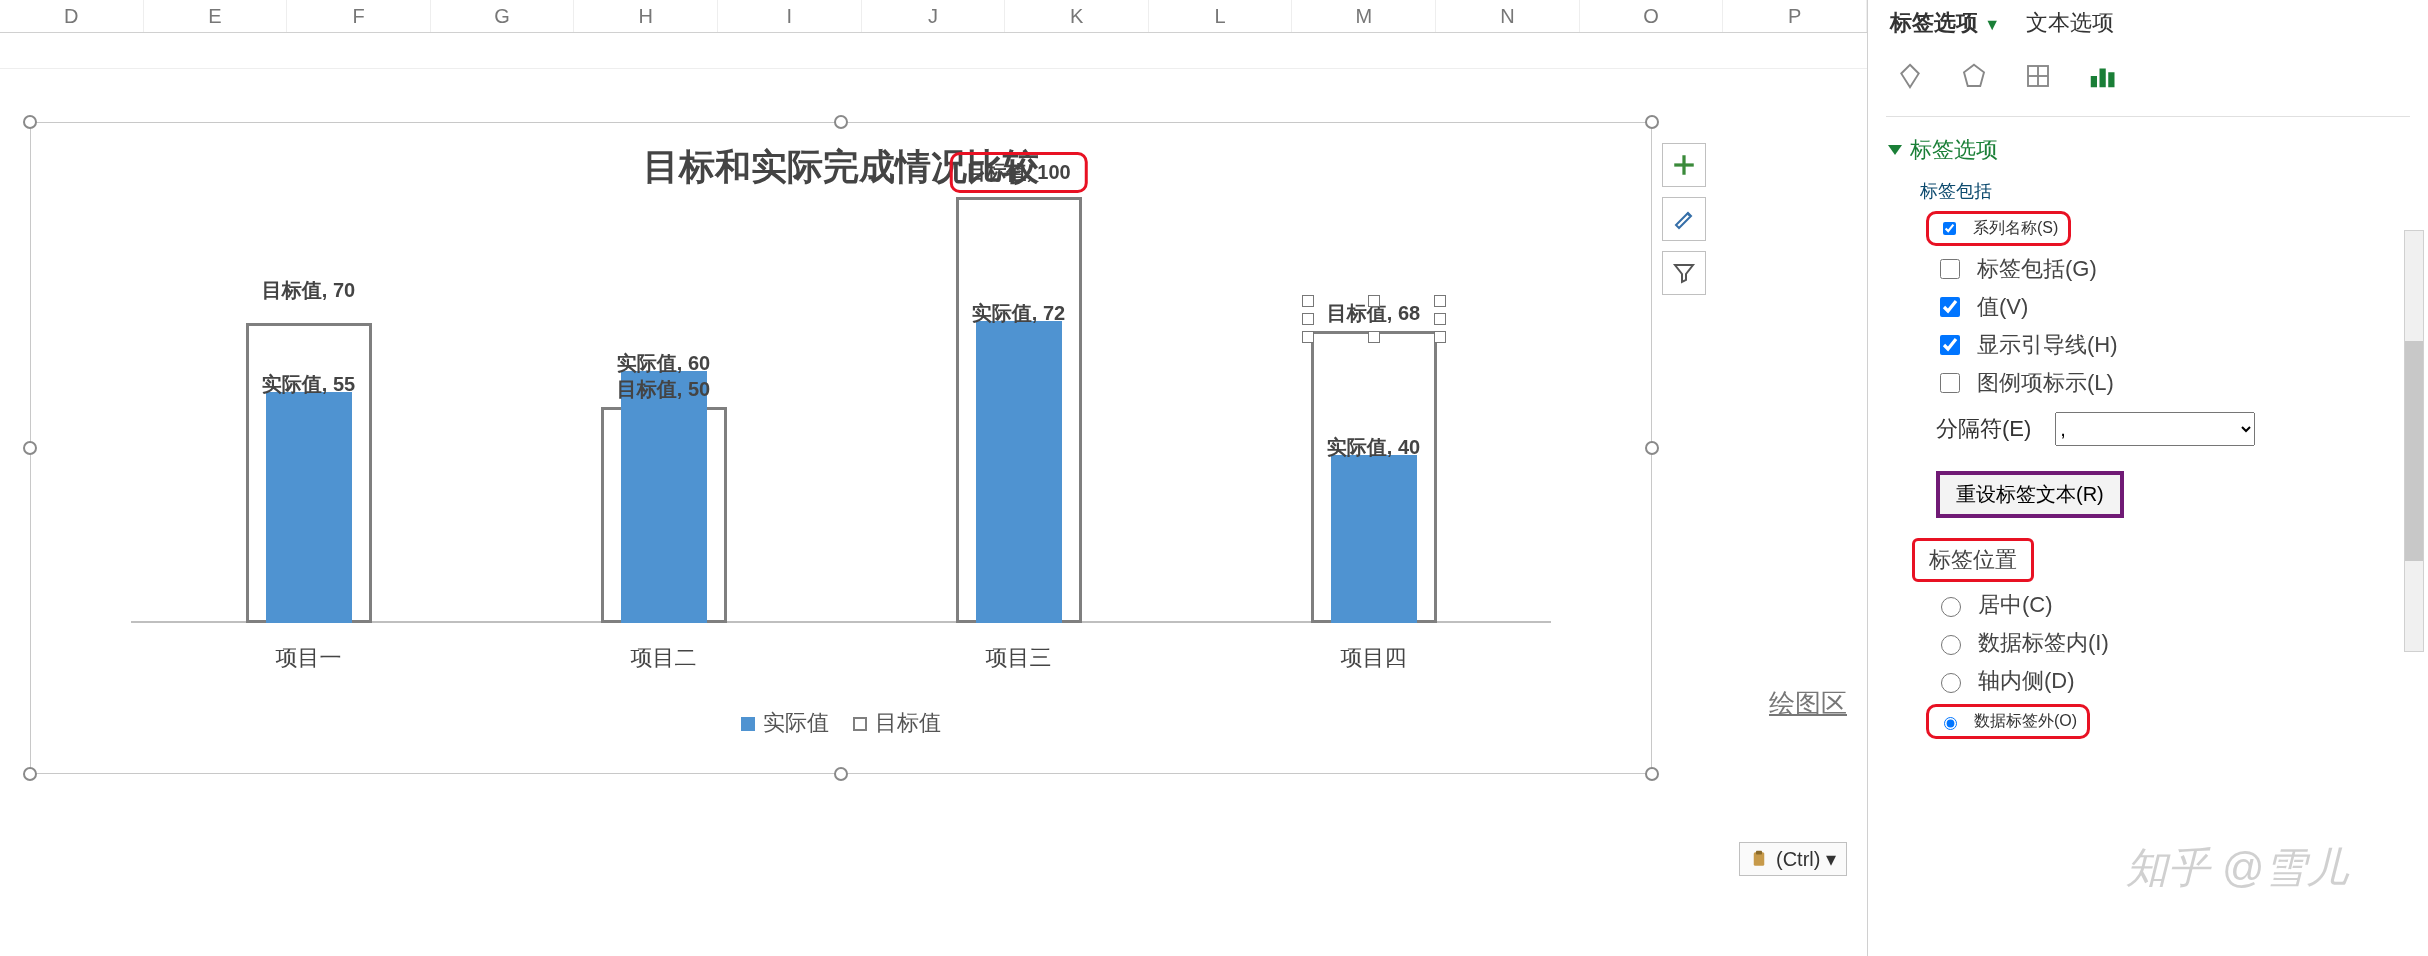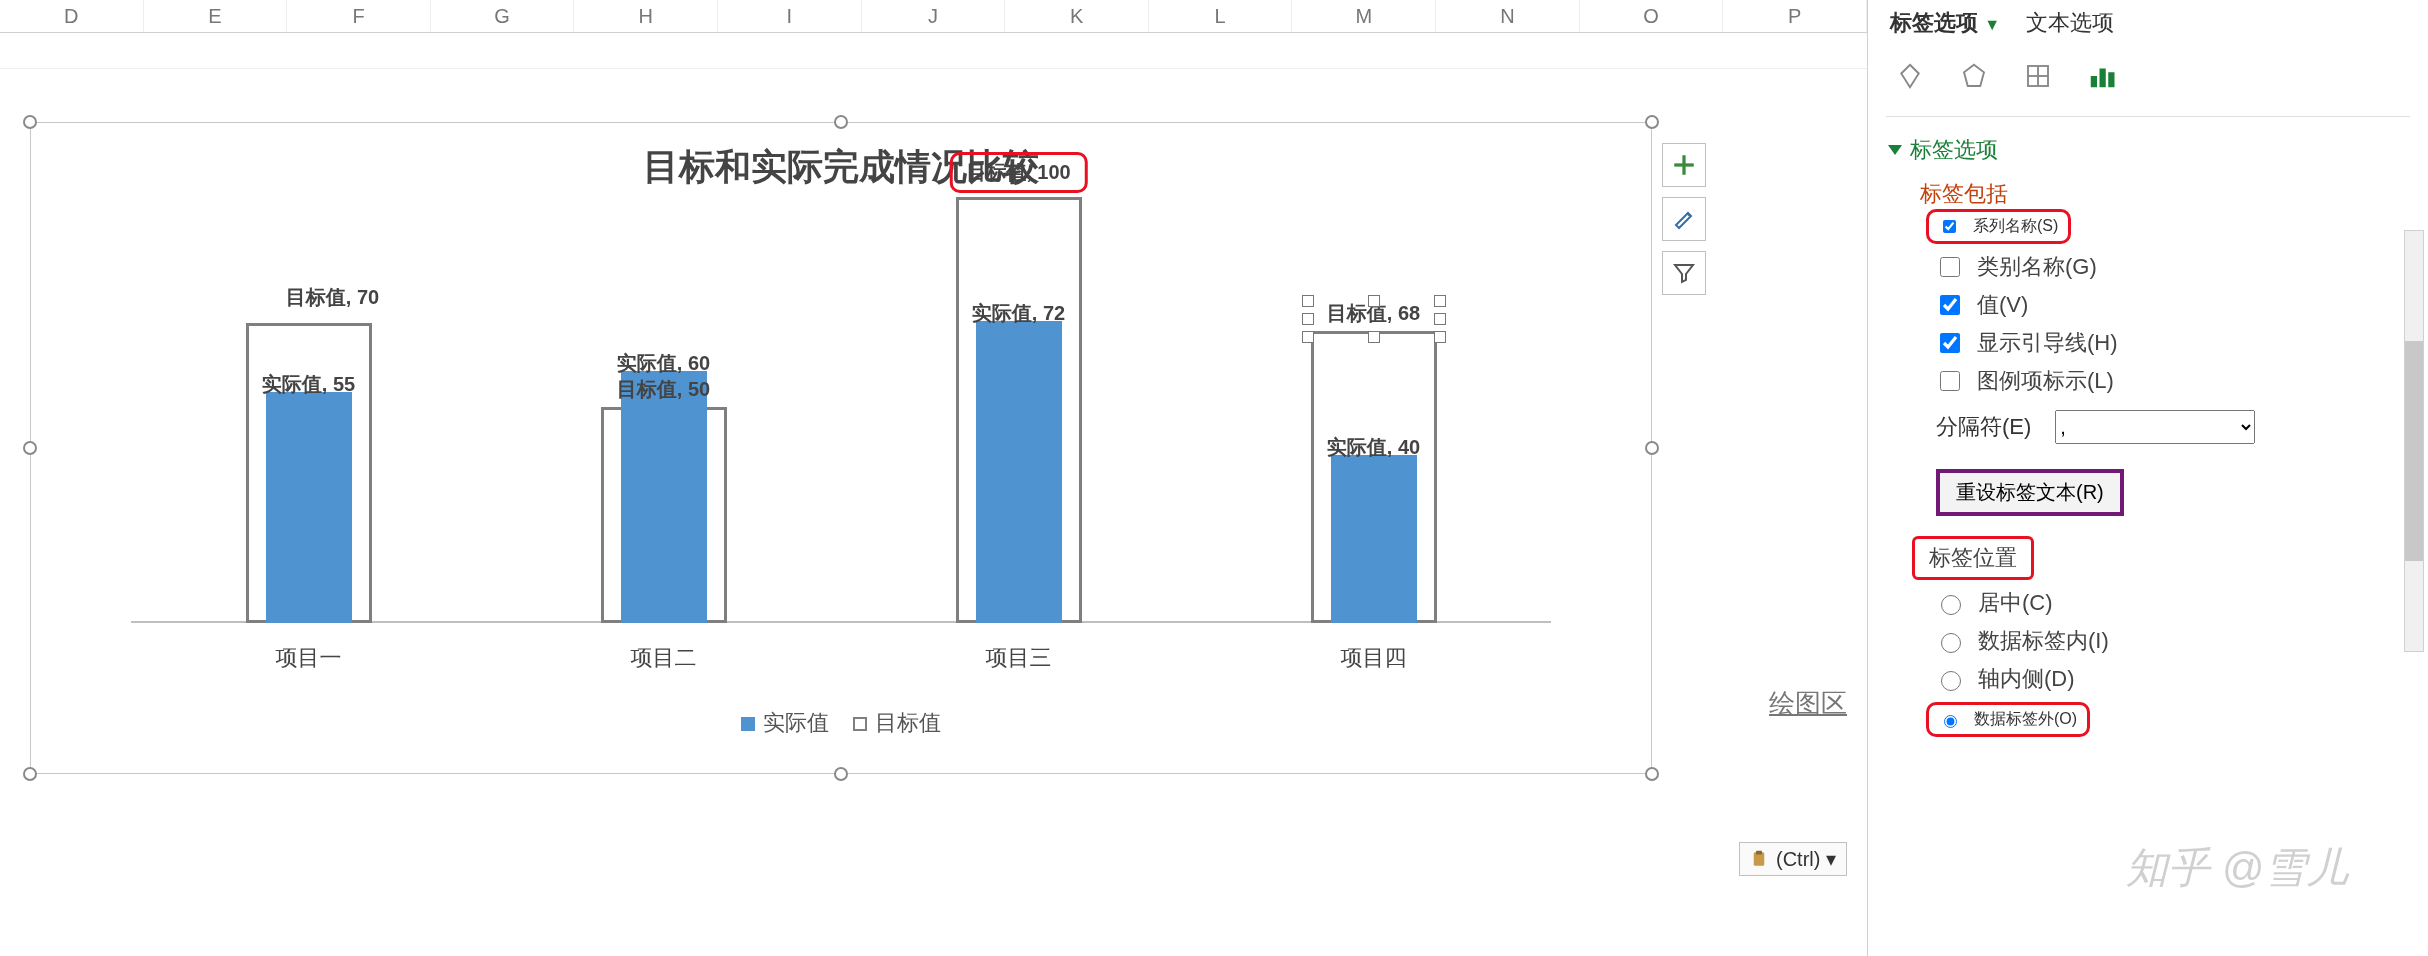--- a/index.html
+++ b/index.html
@@ -46,21 +46,21 @@
 .pane-sub{display:flex;gap:26px;align-items:center;padding:8px 22px 14px;font-size:22px;}
 .pane-sub .dd{font-weight:bold;color:#333;}
 .pane-sub .chev{color:#1a7f37;font-size:16px;}
 .pane-icons{display:flex;gap:24px;padding:4px 22px 20px;align-items:center;}
 .pi{width:40px;height:40px;display:flex;align-items:center;justify-content:center;color:#888;}
 .pi.active{color:#1a7f37;}
 .sep{height:1px;background:#e0e0e0;margin:0 18px;}
 .section{padding:18px 22px 0;}
 .sec-head{color:#1a7f37;font-size:22px;display:flex;align-items:center;gap:10px;}
 .sec-head .tri{width:0;height:0;border-top:7px solid transparent;border-bottom:7px solid transparent;border-left:10px solid #1a7f37;transform:rotate(90deg);}
-.sec-sub{margin:14px 0 0 30px;font-size:22px;color:#c2410c;}
+.sec-sub{margin:14px 0 8px 30px;font-size:18px;color:#0c4a6e;}
 .opt{display:flex;align-items:center;gap:14px;margin:8px 0 8px 46px;font-size:22px;color:#444;}
 .opt input{width:20px;height:20px;}
 .hl{border:3px solid #e81123;border-radius:10px;padding:4px 10px;margin-left:36px;display:flex;align-items:center;gap:14px;width:max-content;}
 .row-sep{display:flex;align-items:center;gap:24px;margin:14px 0 19px 46px;font-size:22px;}
 .row-sep select{width:200px;height:34px;font-size:20px;}
 .btn-reset{margin:6px 0 16px 46px;border:4px solid #701a75;background:#f3f3f3;padding:6px 16px;font-size:20px;}
 .hl-sub{border:3px solid #e81123;border-radius:6px;padding:4px 14px;margin:4px 0 8px 22px;width:max-content;font-size:22px;color:#444;}
 .scrollbar{position:absolute;right:4px;top:230px;width:18px;height:420px;background:#f0f0f0;border:1px solid #d0d0d0;}
 .scrollbar .thumb{position:absolute;left:0;right:0;top:110px;height:220px;background:#c8c8c8;}
 
@@ -99,21 +99,21 @@
         <div class="handle h-s"></div>
         <div class="handle h-se"></div>
 
         <div class="chart-title">目标和实际完成情况比较</div>
 
         <div class="plotarea" id="plot">
           <div class="axisline"></div>
         <div class="group" style="left: 0px; width: 355px; height: 420px;">
               <div class="outer" style="width: 120px; height: 294px;"></div>
               <div class="inner" style="width: 86px; height: 231px;"></div>
-              <div class="dlabel" style="left: 50%; transform: translateX(-50%); bottom: 312px; margin-left: 24px;">目标值, 70</div>
+              <div class="dlabel" style="left: 50%; transform: translateX(-50%); bottom: 319px;">目标值, 70</div>
               <div class="dlabel" style="left: 50%; transform: translateX(-50%); bottom: 225px;">实际值, 55</div>
               <div class="catlabel">项目一</div>
             </div>
             <div class="group" style="left: 355px; width: 355px; height: 420px;">
               <div class="outer" style="width: 120px; height: 210px;"></div>
               <div class="inner" style="width: 86px; height: 252px;"></div>
               <div class="dlabel" style="left: 50%; transform: translateX(-50%); bottom: 220px;">目标值, 50</div>
               <div class="dlabel" style="left: 50%; transform: translateX(-50%); bottom: 246px;">实际值, 60</div>
               <div class="catlabel">项目二</div>
             </div>
@@ -218,21 +218,21 @@
           <span>标签选项</span>
         </div>
       <div class="sec-sub">标签包括</div>
 
       <label class="hl">
           <input type="checkbox" checked="" style="">
           <span>系列名称(S)</span>
         </label>
       <label class="opt">
           <input type="checkbox" style="">
-          <span>类别名称(G)</span>
+          <span>标签包括(G)</span>
         </label>
       <label class="opt">
           <input type="checkbox" checked="" style="">
           <span>值(V)</span>
         </label>
       <label class="opt">
           <input type="checkbox" checked="" style="">
           <span>显示引导线(H)</span>
         </label>
       <label class="opt">

